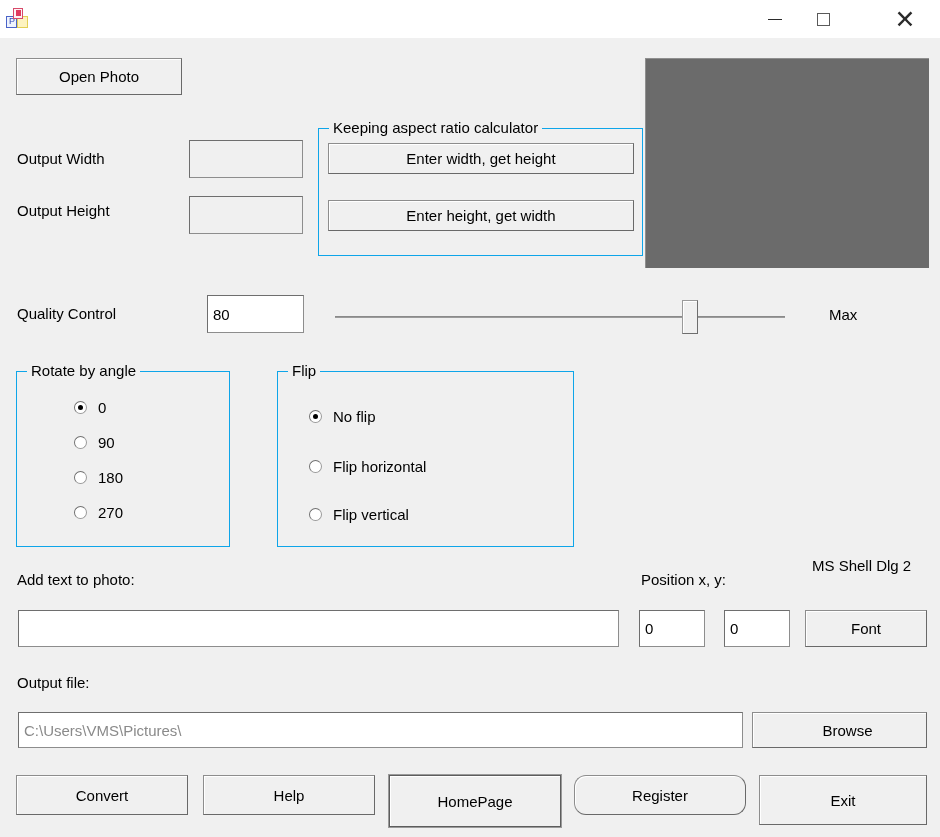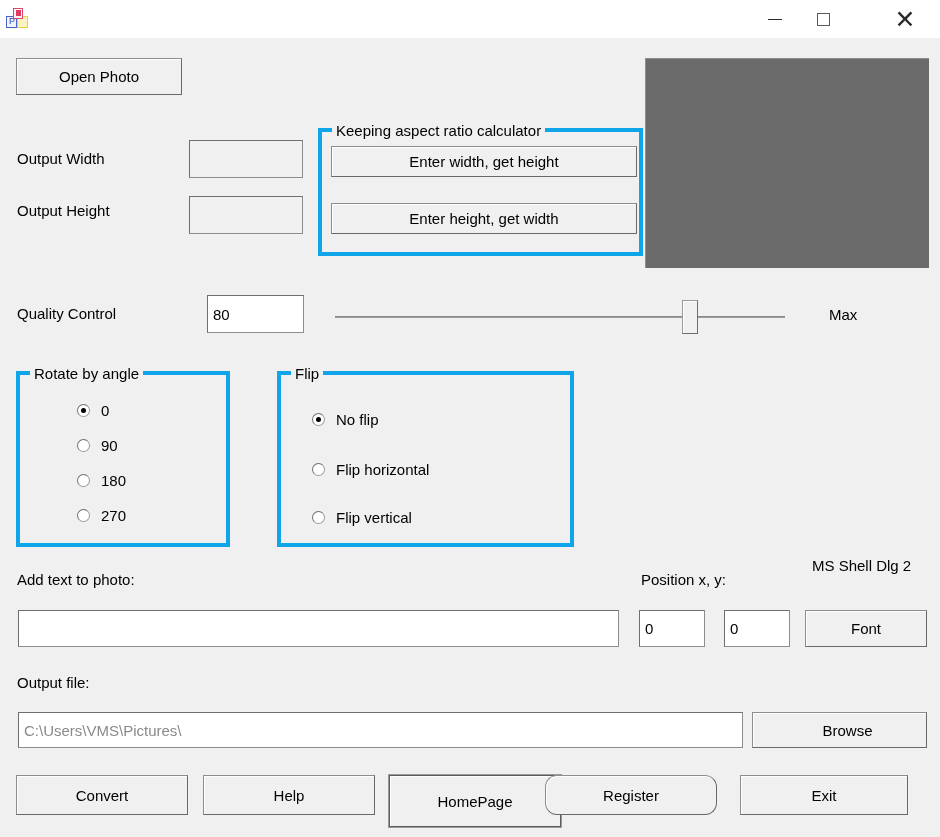--- a/index.html
+++ b/index.html
@@ -72,21 +72,21 @@
     padding-left: 5px;
     font-size: 15px; color: #000;
     white-space: nowrap; overflow: hidden;
   }
   .txt.disabled { background: #f0f0f0; color: #8a8a8a; }
   .txt.ghost { color: #8a8a8a; }
   .lbl { position: absolute; white-space: nowrap; }
 
   .groupbox {
     position: absolute;
-    border: 4px solid #0ea5e9;
+    border: 1px solid #0ea5e9;
   }
   .groupbox > .gtitle {
     position: absolute; top: -10px; left: 10px;
     background: #f0f0f0; padding: 0 4px;
     font-size: 15px; white-space: nowrap;
   }
 
   .radio-row { position: absolute; display: flex; align-items: center; white-space: nowrap; }
   .radio {
     width: 13px; height: 13px; border-radius: 50%;
@@ -218,14 +218,14 @@
 <div class="txt" style="left:724px; top:610px; width:66px; height:37px;">0</div>
 <div class="btn" style="left:805px; top:610px; width:122px; height:37px;">Font</div>
 
 <div class="lbl" style="left:17px; top:674px;">Output file:</div>
 <div class="txt ghost" style="left:18px; top:712px; width:725px; height:36px;">C:\Users\VMS\Pictures\</div>
 <div class="btn" style="left:752px; top:712px; width:175px; height:36px;padding-left:16px;">Browse</div>
 
 <div class="btn" style="left:16px; top:775px; width:172px; height:40px;">Convert</div>
 <div class="btn" style="left:203px; top:775px; width:172px; height:40px;">Help</div>
 <div class="btn default-focus" style="left:389px; top:775px; width:172px; height:52px;">HomePage</div>
-<div class="btn" style="left:545px; top:775px; width:172px; height:40px;border-radius:12px;">Register</div>
-<div class="btn" style="left:740px; top:775px; width:168px; height:40px;">Exit</div>
+<div class="btn" style="left:574px; top:775px; width:172px; height:40px;border-radius:12px;">Register</div>
+<div class="btn" style="left:759px; top:775px; width:168px; height:50px;">Exit</div>
 
 </body></html>

